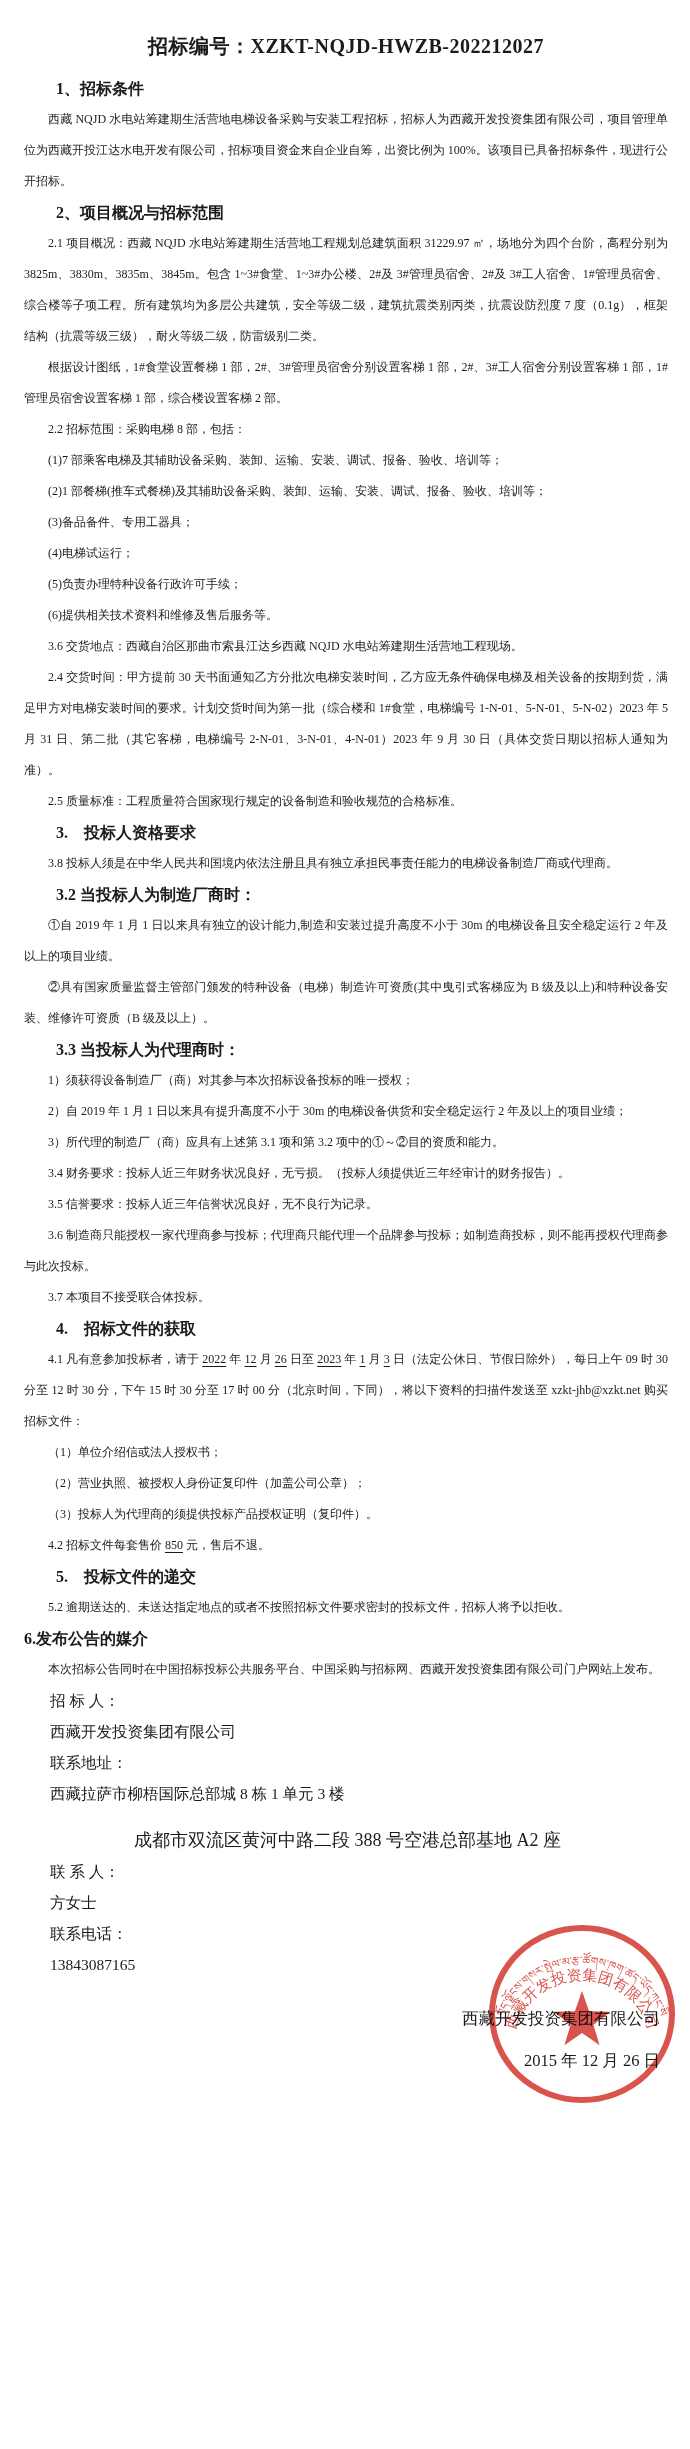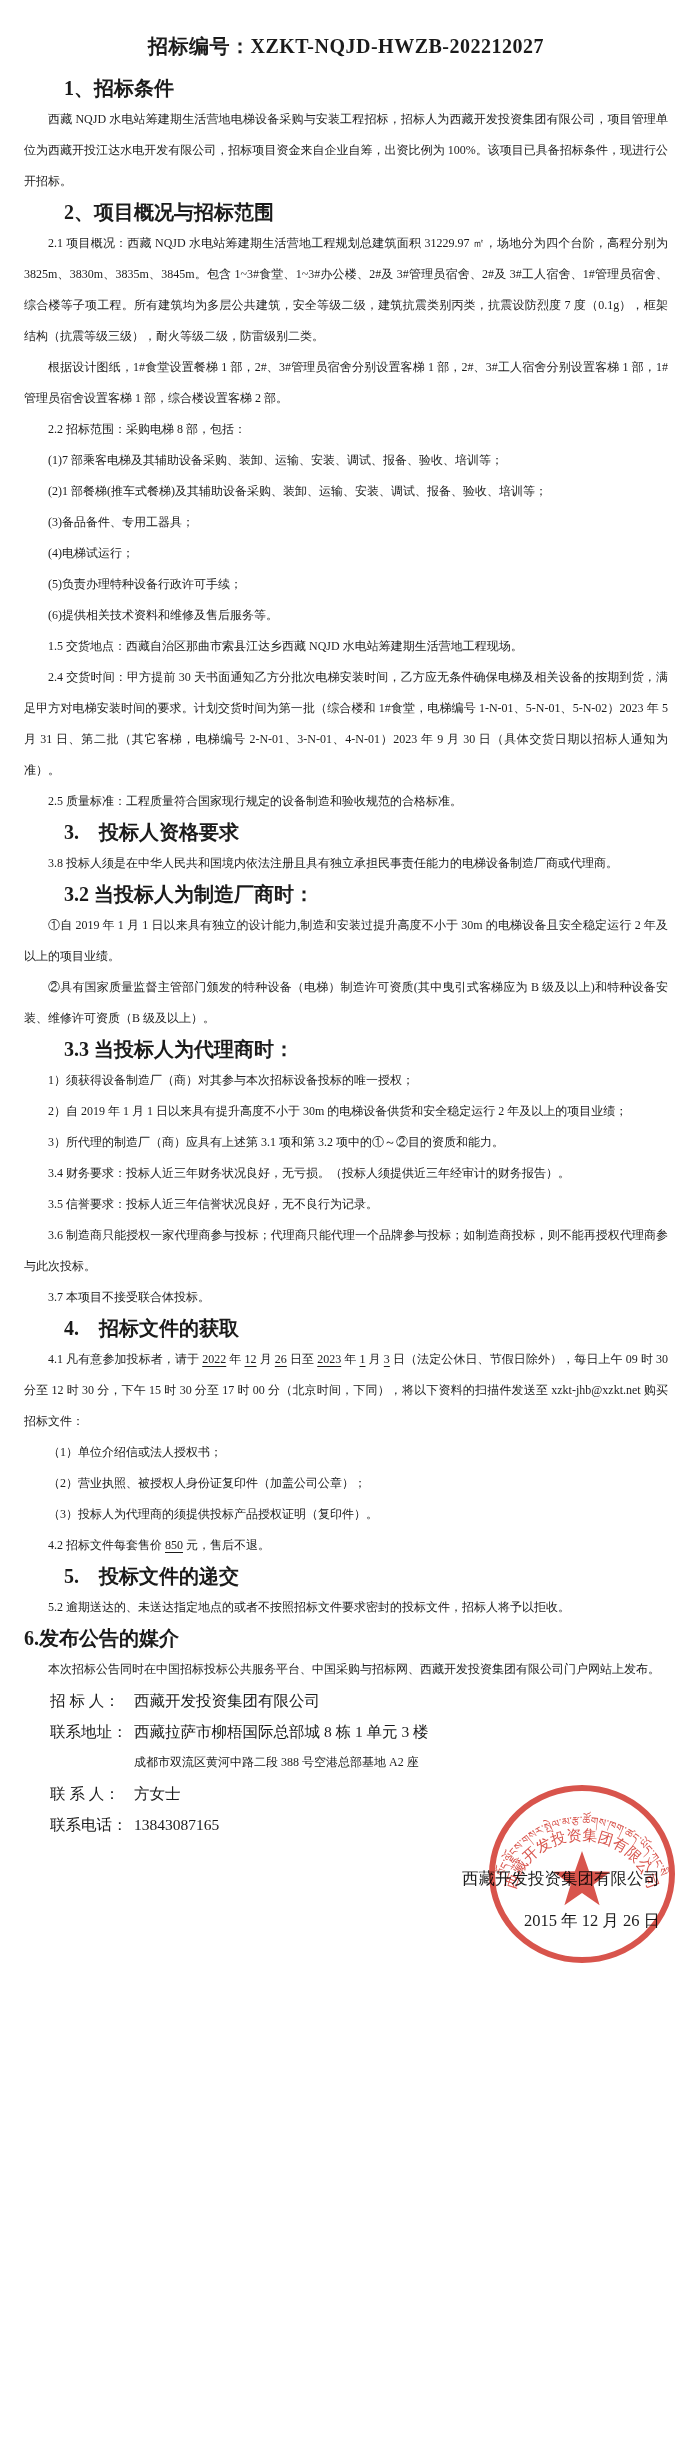--- a/index.html
+++ b/index.html
@@ -5,28 +5,28 @@
   html,body{margin:0;padding:0;}
   body{
     width:690px;height:2449px;background:#ffffff;position:relative;overflow:hidden;
     font-family:"Liberation Serif","DejaVu Serif",serif;color:#1b1b1b;
   }
   .doc{padding:10px 22px 0 24px;}
   .title{
     text-align:center;font-size:20px;line-height:30px;font-weight:600;
     margin:21px 0 12px 0;letter-spacing:0.5px;
   }
-  .h{font-size:20px;font-weight:bold;line-height:31px;text-indent:2em;margin:0;}
+  .h{font-size:16px;font-weight:bold;line-height:31px;text-indent:2em;margin:0;}
   .h.noindent{text-indent:0;}
   .para{font-size:12px;line-height:31px;text-indent:2em;margin:0;text-align:justify;}
   .u{text-decoration:underline;text-underline-offset:3px;}
-  .contact-row{display:flex;padding-left:26px;font-size:15.5px;line-height:31px;}
+  .contact-row{display:flex;padding-left:26px;font-size:15.5px;line-height:31px;flex-direction:column;}
   .contact-label{min-width:84px;flex:0 0 auto;}
   .contact-value{flex:1;}
-  .addr2{padding-left:110px;font-size:12px;line-height:31px;}
+  .addr2{padding-left:110px;font-size:18px;line-height:31px;margin-top:16px;}
   .sig{
     position:relative;margin-top:18px;text-align:right;padding-right:8px;
     font-size:16.5px;line-height:42px;z-index:2;
   }
   .stamp{
     position:absolute;right:-14px;top:-80px;z-index:3;
     mix-blend-mode:multiply;opacity:0.92;
   }
 </style>
 </head>
@@ -42,21 +42,21 @@
   <p class="h">2、项目概况与招标范围</p>
   <p class="para">2.1 项目概况：西藏 NQJD 水电站筹建期生活营地工程规划总建筑面积 31229.97 ㎡，场地分为四个台阶，高程分别为 3825m、3830m、3835m、3845m。包含 1~3#食堂、1~3#办公楼、2#及 3#管理员宿舍、2#及 3#工人宿舍、1#管理员宿舍、综合楼等子项工程。所有建筑均为多层公共建筑，安全等级二级，建筑抗震类别丙类，抗震设防烈度 7 度（0.1g），框架结构（抗震等级三级），耐火等级二级，防雷级别二类。</p>
   <p class="para">根据设计图纸，1#食堂设置餐梯 1 部，2#、3#管理员宿舍分别设置客梯 1 部，2#、3#工人宿舍分别设置客梯 1 部，1#管理员宿舍设置客梯 1 部，综合楼设置客梯 2 部。</p>
   <p class="para">2.2 招标范围：采购电梯 8 部，包括：</p>
   <p class="para">(1)7 部乘客电梯及其辅助设备采购、装卸、运输、安装、调试、报备、验收、培训等；</p>
   <p class="para">(2)1 部餐梯(推车式餐梯)及其辅助设备采购、装卸、运输、安装、调试、报备、验收、培训等；</p>
   <p class="para">(3)备品备件、专用工器具；</p>
   <p class="para">(4)电梯试运行；</p>
   <p class="para">(5)负责办理特种设备行政许可手续；</p>
   <p class="para">(6)提供相关技术资料和维修及售后服务等。</p>
-  <p class="para">1.5 交货地点：西藏自治区那曲市索县江达乡西藏 NQJD 水电站筹建期生活营地工程现场。</p>
+  <p class="para">3.6 交货地点：西藏自治区那曲市索县江达乡西藏 NQJD 水电站筹建期生活营地工程现场。</p>
   <p class="para">2.4 交货时间：甲方提前 30 天书面通知乙方分批次电梯安装时间，乙方应无条件确保电梯及相关设备的按期到货，满足甲方对电梯安装时间的要求。计划交货时间为第一批（综合楼和 1#食堂，电梯编号 1-N-01、5-N-01、5-N-02）2023 年 5 月 31 日、第二批（其它客梯，电梯编号 2-N-01、3-N-01、4-N-01）2023 年 9 月 30 日（具体交货日期以招标人通知为准）。</p>
   <p class="para">2.5 质量标准：工程质量符合国家现行规定的设备制造和验收规范的合格标准。</p>
 
   <p class="h">3.　投标人资格要求</p>
   <p class="para">3.8 投标人须是在中华人民共和国境内依法注册且具有独立承担民事责任能力的电梯设备制造厂商或代理商。</p>
   <p class="h">3.2 当投标人为制造厂商时：</p>
   <p class="para">①自 2019 年 1 月 1 日以来具有独立的设计能力,制造和安装过提升高度不小于 30m 的电梯设备且安全稳定运行 2 年及以上的项目业绩。</p>
   <p class="para">②具有国家质量监督主管部门颁发的特种设备（电梯）制造许可资质(其中曳引式客梯应为 B 级及以上)和特种设备安装、维修许可资质（B 级及以上）。</p>
   <p class="h">3.3 当投标人为代理商时：</p>
   <p class="para">1）须获得设备制造厂（商）对其参与本次招标设备投标的唯一授权；</p>

